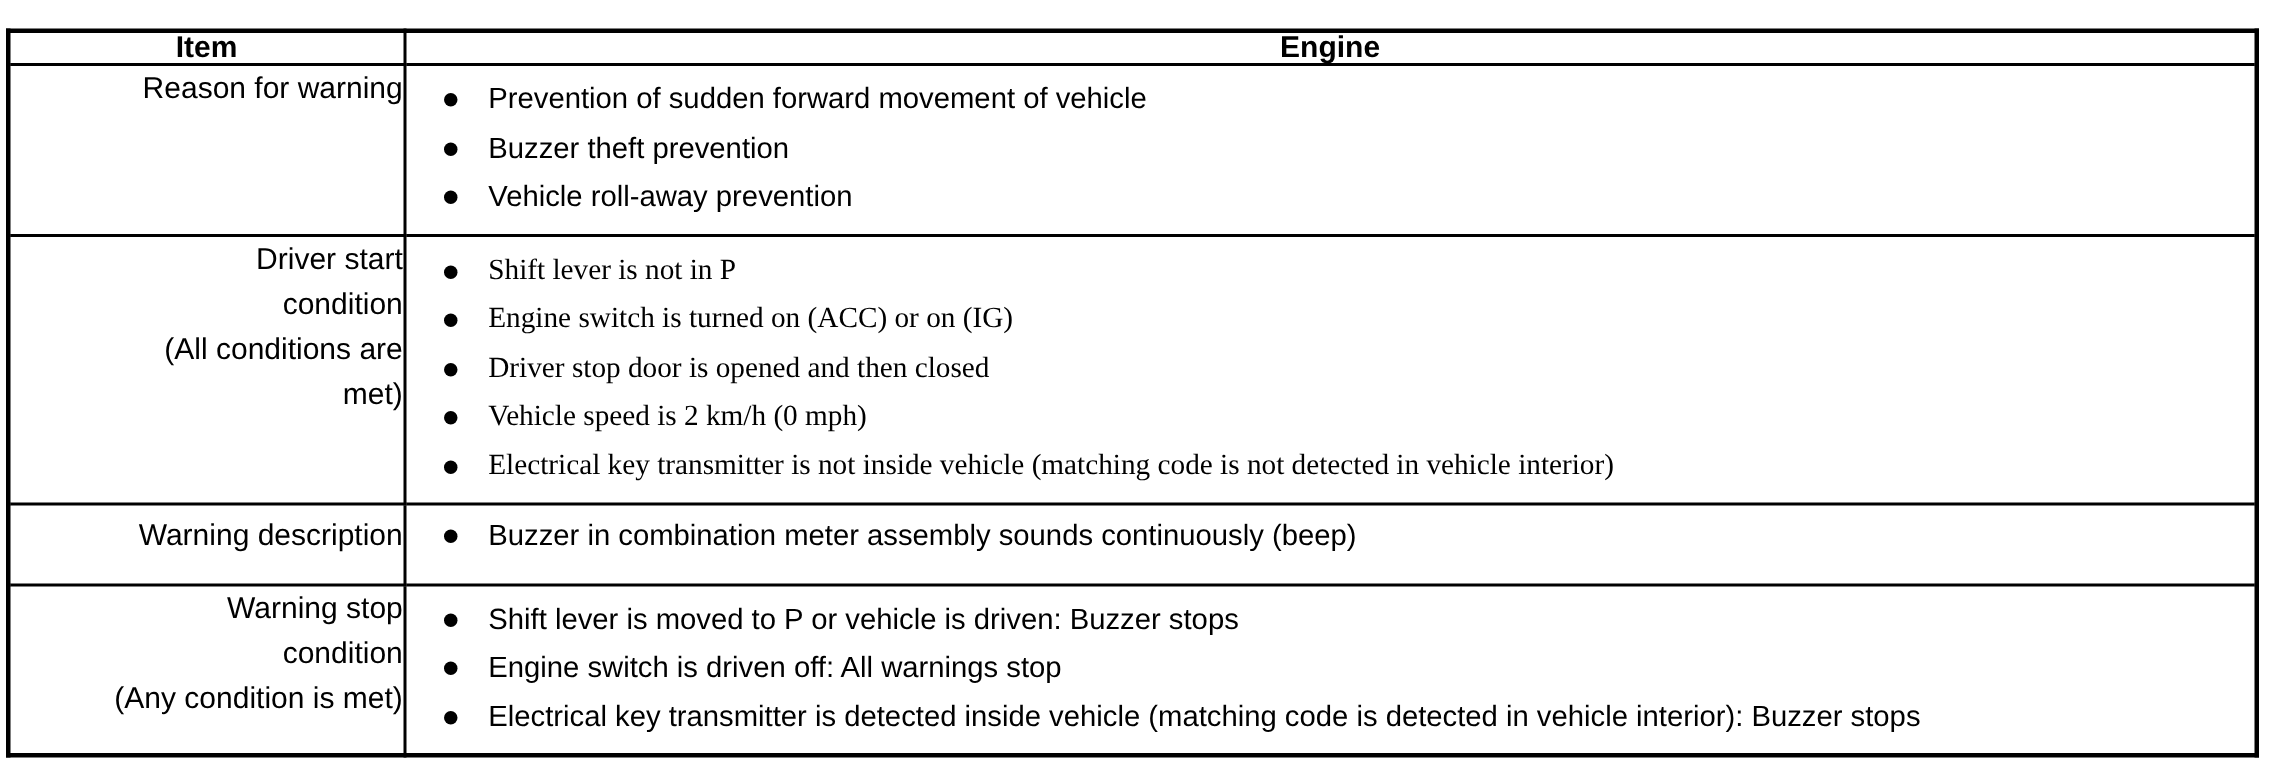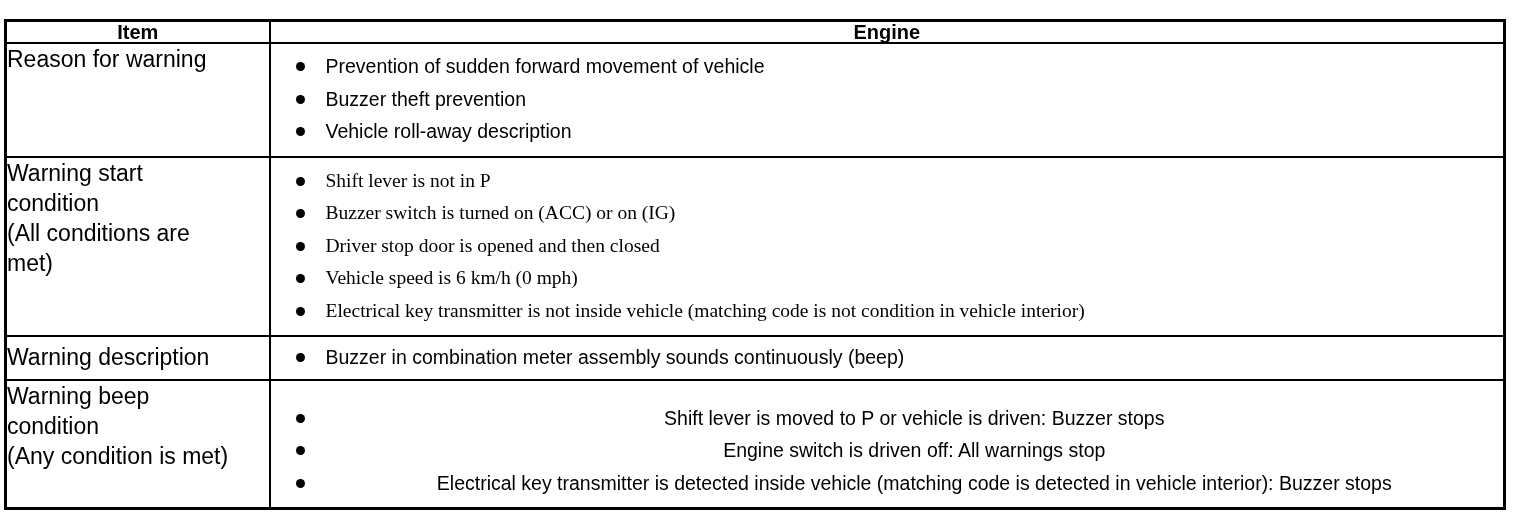--- a/index.html
+++ b/index.html
@@ -48,24 +48,24 @@
     text-align: center;
     font-weight: bold;
     font-size: 20px;
     line-height: 20px;
     padding: 12px 4px 11px 4px;
     letter-spacing: 0px;
   }
 
   
   .item-cell {
-    font-size: 23px;
+    font-size: 20px;
     line-height: 30px;
     padding: 9px 4px 9px 8px;
-    text-align: left;
+    text-align: right;
     white-space: pre-line;
   }
 
   
   .content-cell {
     padding: 8px 6px 9px 0px;
   }
 
   ul.bullets {
     list-style: none;
@@ -90,23 +90,23 @@
     border-radius: 50%;
     display: block;
   }
   ul.bullets li .txt {
     display: block;
   }
 
   
   tr.row-reason .content-cell { padding-top: 6px; padding-bottom: 8px; }
   tr.row-start .content-cell  { padding-top: 7px; padding-bottom: 8px; font-family: Liberation Serif, serif; }
-  tr.row-desc .content-cell   { padding-top: 4px; padding-bottom: 5px; }
+  tr.row-desc .content-cell   { padding-top: 4px; padding-bottom: 15px; }
   tr.row-desc .item-cell      { padding-top: 5px; padding-bottom: 5px; margin-left: 47px; }
-  tr.row-stop .content-cell   { padding-top: 21px; padding-bottom: 8px; text-align: center; }
+  tr.row-stop .content-cell   { padding-top: 6px; padding-bottom: 8px; }
 </style>
 </head>
 <body>
 
 <div id="table-wrap">
   <table class="spec-table">
     <colgroup>
       <col class="col-item">
       <col class="col-content">
     </colgroup>
@@ -125,71 +125,71 @@
             <li>
               <span class="dot"></span>
               <span class="txt">Prevention of sudden forward movement of vehicle</span>
             </li>
             <li>
               <span class="dot"></span>
               <span class="txt">Buzzer theft prevention</span>
             </li>
             <li>
               <span class="dot"></span>
-              <span class="txt">Vehicle roll-away description</span>
+              <span class="txt">Vehicle roll-away prevention</span>
             </li>
           </ul>
         </td>
       </tr>
 
       <tr class="row-start">
-        <td class="item-cell">Warning start
+        <td class="item-cell">Driver start
 condition
 (All conditions are
 met)</td>
         <td class="content-cell">
           <ul class="bullets">
             <li>
               <span class="dot"></span>
               <span class="txt">Shift lever is not in P</span>
             </li>
             <li>
               <span class="dot"></span>
-              <span class="txt">Buzzer switch is turned on (ACC) or on (IG)</span>
+              <span class="txt">Engine switch is turned on (ACC) or on (IG)</span>
             </li>
             <li>
               <span class="dot"></span>
               <span class="txt">Driver stop door is opened and then closed</span>
             </li>
             <li>
               <span class="dot"></span>
-              <span class="txt">Vehicle speed is 6 km/h (0 mph)</span>
-            </li>
-            <li>
-              <span class="dot"></span>
-              <span class="txt">Electrical key transmitter is not inside vehicle (matching code is not condition in vehicle interior)</span>
+              <span class="txt">Vehicle speed is 2 km/h (0 mph)</span>
+            </li>
+            <li>
+              <span class="dot"></span>
+              <span class="txt">Electrical key transmitter is not inside vehicle (matching code is not detected in vehicle interior)</span>
             </li>
           </ul>
         </td>
       </tr>
 
       <tr class="row-desc">
         <td class="item-cell">Warning description</td>
         <td class="content-cell">
           <ul class="bullets">
             <li>
               <span class="dot"></span>
               <span class="txt">Buzzer in combination meter assembly sounds continuously (beep)</span>
             </li>
           </ul>
         </td>
       </tr>
 
       <tr class="row-stop">
-        <td class="item-cell">Warning beep
+        <td class="item-cell">Warning stop
 condition
 (Any condition is met)</td>
         <td class="content-cell">
           <ul class="bullets">
             <li>
               <span class="dot"></span>
               <span class="txt">Shift lever is moved to P or vehicle is driven: Buzzer stops</span>
             </li>
             <li>
               <span class="dot"></span>

